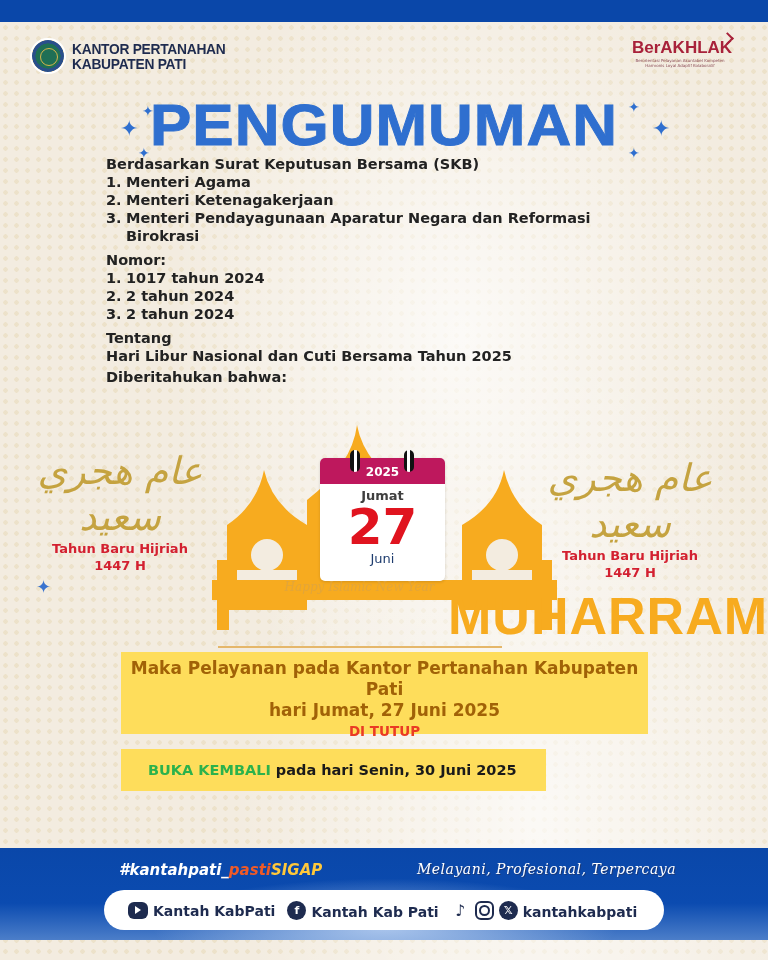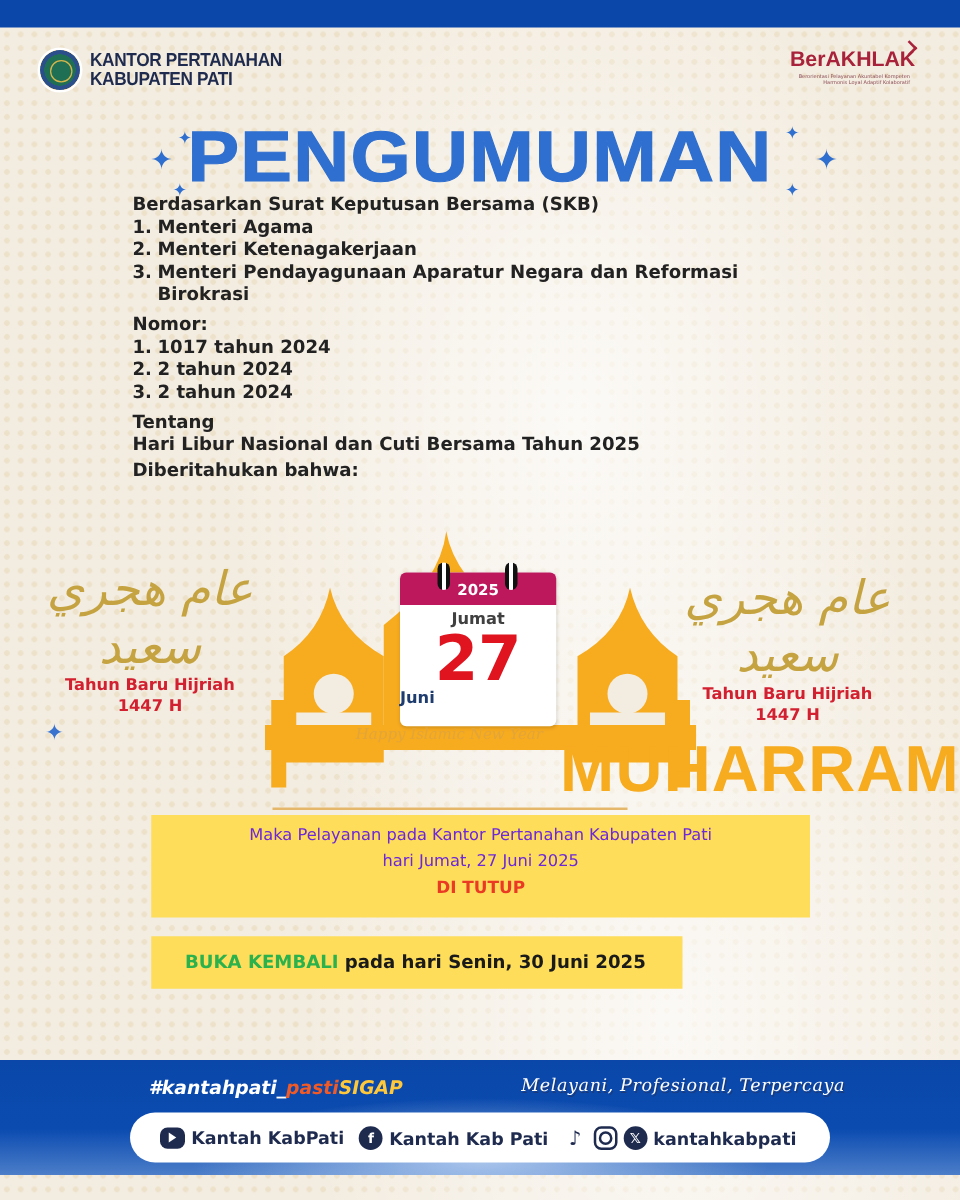--- a/index.html
+++ b/index.html
@@ -14,21 +14,21 @@
       radial-gradient(circle, rgba(225,205,160,0.35) 2px, transparent 2.5px);
     background-size: 100% 100%, 100% 100%, 11px 11px;
   }
   .top-bar { position: absolute; left: 0; top: 0; width: 768px; height: 22px; background: #0a47a9; }
 
   
   .logo-wrap { position: absolute; left: 30px; top: 38px; display: flex; align-items: center; gap: 6px; }
   .logo-circle { width: 36px; height: 36px; border-radius: 50%; background: radial-gradient(circle at 50% 50%, #1f6f55 0 55%, #2a4f8a 56% 70%, #e6a02b 71% 100%); border: 2px solid #fff; position: relative; }
   .logo-circle::after { content: ""; position: absolute; left: 8px; top: 8px; width: 16px; height: 16px; border-radius: 50%; border: 1.5px solid #d6b64b; }
   .logo-text { font-family: "Liberation Sans", sans-serif; font-weight: 700; font-size: 15px; line-height: 15px; color: #1e2b4f; letter-spacing: -0.3px; transform: scaleX(0.92); transform-origin: left; }
-  .berakhlak { position: absolute; right: 40px; top: 38px; text-align: right; width: 96px; }
+  .berakhlak { position: absolute; right: 40px; top: 38px; text-align: center; width: 96px; }
   .berakhlak .brand { font-family: "Liberation Sans", sans-serif; font-weight: 700; font-size: 17px; color: #a8223b; position: relative; }
   .berakhlak .brand::after { content: ""; position: absolute; right: -4px; top: -4px; width: 7px; height: 7px; border-top: 2.5px solid #a8223b; border-right: 2.5px solid #a8223b; transform: rotate(45deg); }
   .berakhlak .tag { font-size: 4px; line-height: 5px; color: #8a4a55; }
 
   
   .title { position: absolute; left: 0; width: 768px; top: 92px; text-align: center;
     font-family: "Liberation Sans", sans-serif; font-weight: 900; font-size: 62px; letter-spacing: 1px;
     color: #2f6fcf; line-height: 68px; transform: scaleY(0.92); -webkit-text-stroke: 1px #2f6fcf; }
   .sparkle { position: absolute; color: #2f6fcf; font-size: 22px; line-height: 22px; }
 
@@ -44,29 +44,29 @@
   .scene { position: absolute; left: 212px; top: 410px; width: 345px; height: 240px; }
   .greet-side { position: absolute; width: 180px; text-align: center; }
   .calli { font-family: "DejaVu Serif", serif; font-size: 38px; color: #c5a340; line-height: 46px; font-style: italic; }
   .greet-text { color: #d32030; font-weight: 700; font-size: 13px; line-height: 17px; }
 
   .calendar { position: absolute; left: 320px; top: 458px; width: 125px; height: 123px; background: #fff; border-radius: 5px; box-shadow: 0 1px 3px rgba(0,0,0,0.15); overflow: visible; }
   .cal-head { height: 26px; background: #be185d; border-radius: 5px 5px 0 0; color: #fff; font-weight: 700; font-size: 12px; text-align: center; line-height: 28px; }
   .ring { position: absolute; top: -8px; width: 10px; height: 22px; border-radius: 5px; background: linear-gradient(90deg,#111 0 35%, #fff 35% 65%, #111 65%); }
   .cal-day { text-align: center; font-size: 13px; font-weight: 700; color: #404040; margin-top: 4px; }
   .cal-date { text-align: center; font-size: 50px; font-weight: 700; color: #e0141f; line-height: 48px; }
-  .cal-month { font-size: 13px; font-weight: 700; color: #1e3c6e; }
+  .cal-month { text-align: center; font-size: 13px; font-weight: 400; color: #1e3c6e; }
 
   .happy { position: absolute; left: 0; width: 719px; top: 580px; text-align: center; font-family: "DejaVu Serif", serif; font-style: italic; font-size: 12px; color: #e2a53a; }
   .muharram { position: absolute; left: 0; width: 768px; top: 590px; text-align: right; font-family: "Liberation Sans", sans-serif; font-weight: 700; font-size: 52px; color: #f7ab1f; letter-spacing: 1px; line-height: 52px; }
   .underline { position: absolute; left: 218px; top: 646px; width: 284px; height: 2px; background: #e5b76a; }
 
   
   .box1 { position: absolute; left: 121px; top: 652px; width: 527px; height: 82px; background: #fedd5b; text-align: center; padding-top: 6px; }
-  .box1 .l { font-weight: 400; font-size: 13px; line-height: 21px; color: #6d28d9; }
+  .box1 .l { font-weight: 700; font-size: 17px; line-height: 21px; color: #a16207; }
   .box1 .closed { font-weight: 700; font-size: 13.5px; line-height: 20px; color: #ea3a24; }
   .box2 { position: absolute; left: 121px; top: 749px; width: 425px; height: 42px; background: #fedd5b; padding-left: 27px; line-height: 42px; font-weight: 700; font-size: 14.5px; color: #1a1a1a; }
   .box2 .green { color: #2bb24c; }
 
   .diamond { position: absolute; left: 36px; top: 580px; width: 14px; height: 14px; color: #3a73cf; font-size: 18px; line-height: 14px; }
 
   
   .footer { position: absolute; left: 0; top: 848px; width: 768px; height: 92px; background: linear-gradient(180deg,#0a47a9 0%, #0b4bb0 60%, #4c7ec9 100%); }
   .footer-cloud { position: absolute; left: 150px; top: 30px; width: 470px; height: 62px; background: radial-gradient(ellipse at 50% 80%, rgba(220,235,255,0.7), rgba(220,235,255,0) 70%); }
   .hashtag { position: absolute; left: 119px; top: 13px; font-style: italic; font-weight: 700; font-size: 15px; color: #fff; }

